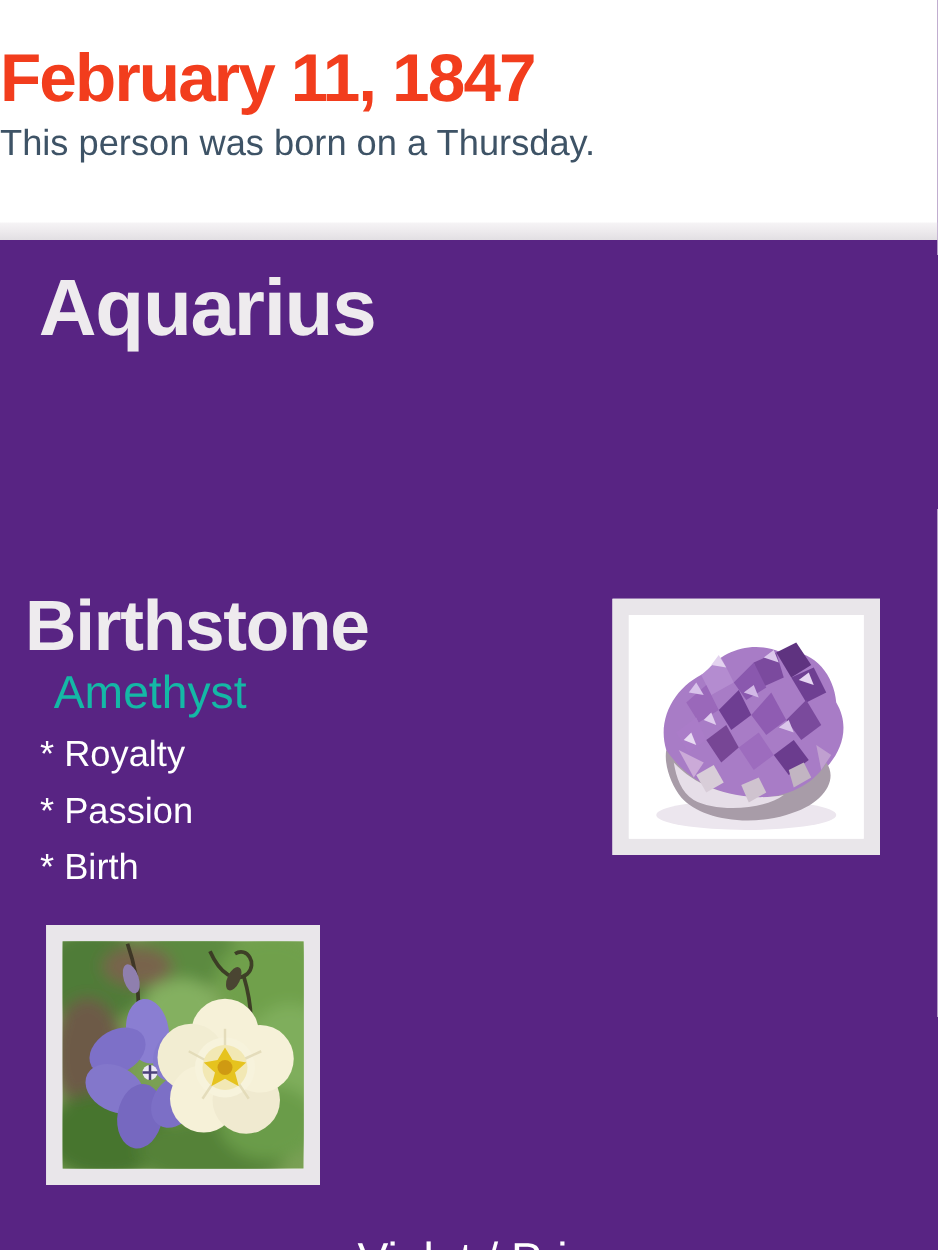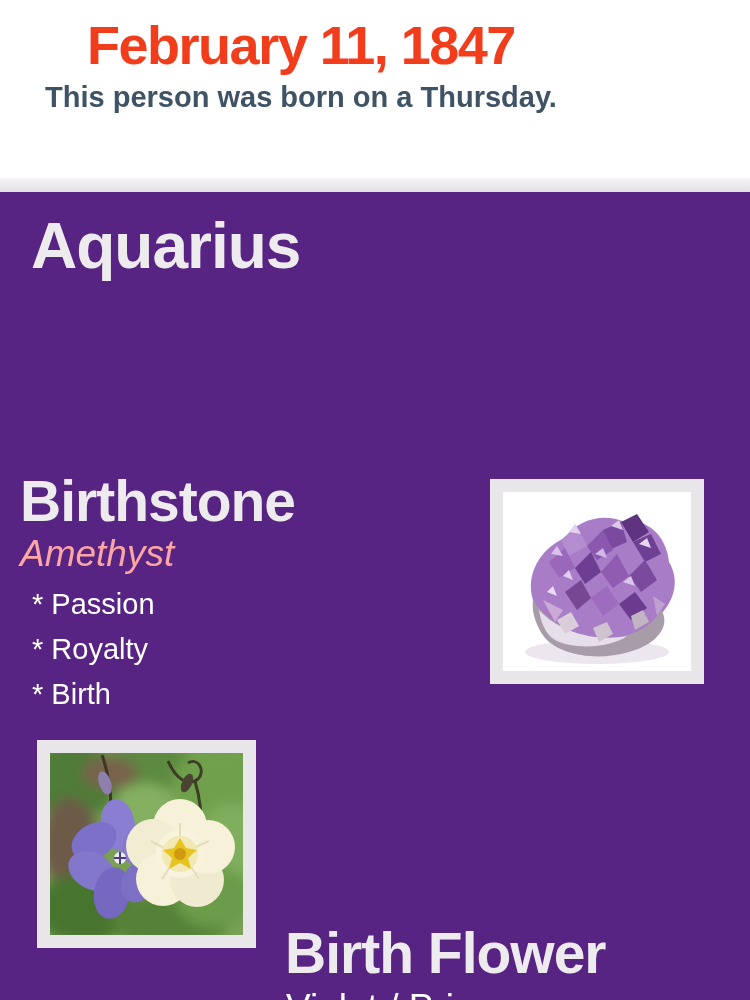--- a/index.html
+++ b/index.html
@@ -4,46 +4,46 @@
 <style>
   html,body { margin:0; padding:0; }
   body {
     width:750px; height:1000px;
     font-family:"Liberation Sans", sans-serif;
     background:#ffffff;
   }
   .page { position:relative; width:750px; height:1000px; overflow:hidden; background:#ffffff; }
 
   
-  .header { position:absolute; top:0; left:0; width:602px; height:178px; background:#ffffff; text-align:center; }
+  .header { position:absolute; top:18px; left:0; width:602px; height:178px; background:#ffffff; }
   .date-title {
     margin:0; padding-top:14px;
     font-size:54px; font-weight:700; letter-spacing:-1.5px;
     line-height:62px; color:#f23d1d;
   }
   .site-summary { margin:0; font-size:32px; font-weight:400; line-height:40px; color:#17171f; letter-spacing:-0.5px; }
-  .weekday-note { margin:0; font-size:29px; font-weight:700; line-height:42px; color:#3e5366; }
+  .weekday-note { margin:0; font-size:29px; font-weight:400; line-height:42px; color:#3e5366; }
 
   .divider {
     position:absolute; top:178px; left:0; width:750px; height:14px;
     background:linear-gradient(180deg,#f6f4f6 0%,#edeaed 50%,#e2dfe3 100%);
   }
 
   
   .purple { position:absolute; top:192px; left:0; width:750px; height:808px; background:#582483; }
 
   .h-big { position:absolute; margin:0; font-weight:700; color:#eeebee; letter-spacing:-1px; }
   .zodiac-sign { top:20px; left:31px; font-size:64px; line-height:68px; }
   .zodiac-desc {
     position:absolute; top:98px; left:32px; width:648px; margin:0;
     font-size:37px; line-height:46px; color:#ffffff; letter-spacing:-0.3px;
   }
 
   .birthstone-heading { top:278px; left:20px; font-size:57px; line-height:62px; }
-  .stone-name { position:absolute; top:340px; left:20px; margin:0; font-size:37px; line-height:44px; color:#fca5a5;font-style:italic; }
+  .stone-name { position:absolute; top:340px; left:43px; margin:0; font-size:37px; line-height:44px; color:#14b8a6; }
   .traits { position:absolute; color:#ffffff; font-size:29px; }
   .traits div { line-height:45px; }
   .birthstone-traits { top:390px; left:32px; }
 
   .photo-frame {
     position:absolute; box-sizing:border-box;
     background:#ffffff; border:13px solid #e9e6ea;
   }
   .amethyst-frame { top:287px; left:490px; width:214px; height:205px; }
   .flower-frame  { top:548px; left:37px;  width:219px; height:208px; }
@@ -64,22 +64,22 @@
 
   <div class="divider"></div>
 
   <div class="purple">
 
     <h2 class="h-big zodiac-sign">Aquarius</h2>
 
     <h2 class="h-big birthstone-heading">Birthstone</h2>
     <p class="stone-name">Amethyst</p>
     <div class="traits birthstone-traits">
+      <div>* Royalty</div>
       <div>* Passion</div>
-      <div>* Royalty</div>
       <div>* Birth</div>
     </div>
 
     <div class="photo-frame amethyst-frame">
       <svg viewBox="0 0 188 179" preserveAspectRatio="none">
         <rect width="188" height="179" fill="#ffffff"></rect>
         <ellipse cx="94" cy="160" rx="72" ry="12" fill="#ece6ee"></ellipse>
 
         <path d="M30,108 C22,82 38,56 62,46 C74,28 100,20 122,30 C146,26 164,46 166,70 C178,90 170,112 154,126 C138,146 106,154 84,148 C58,152 36,134 30,108 Z" fill="#a87cc6"></path>
 
@@ -171,17 +171,16 @@
             <path d="M141,114 L149,126"></path>
             <path d="M146,94 L159,88"></path>
           </g>
           <circle cx="130" cy="101" r="18" fill="#f2e8b4"></circle>
           <polygon points="130,85 136,95 147,97 138,105 141,116 130,110 119,116 122,105 113,97 124,95" fill="#e6c31e"></polygon>
           <circle cx="130" cy="101" r="6" fill="#cf9a12"></circle>
         </g>
       </svg>
     </div>
 
-    <h2 class="h-big birthflower-heading">Birth Flower</h2>
     <p class="flower-name">Violet / Primrose</p>
 
   </div>
 </div>
 
 </body></html>

